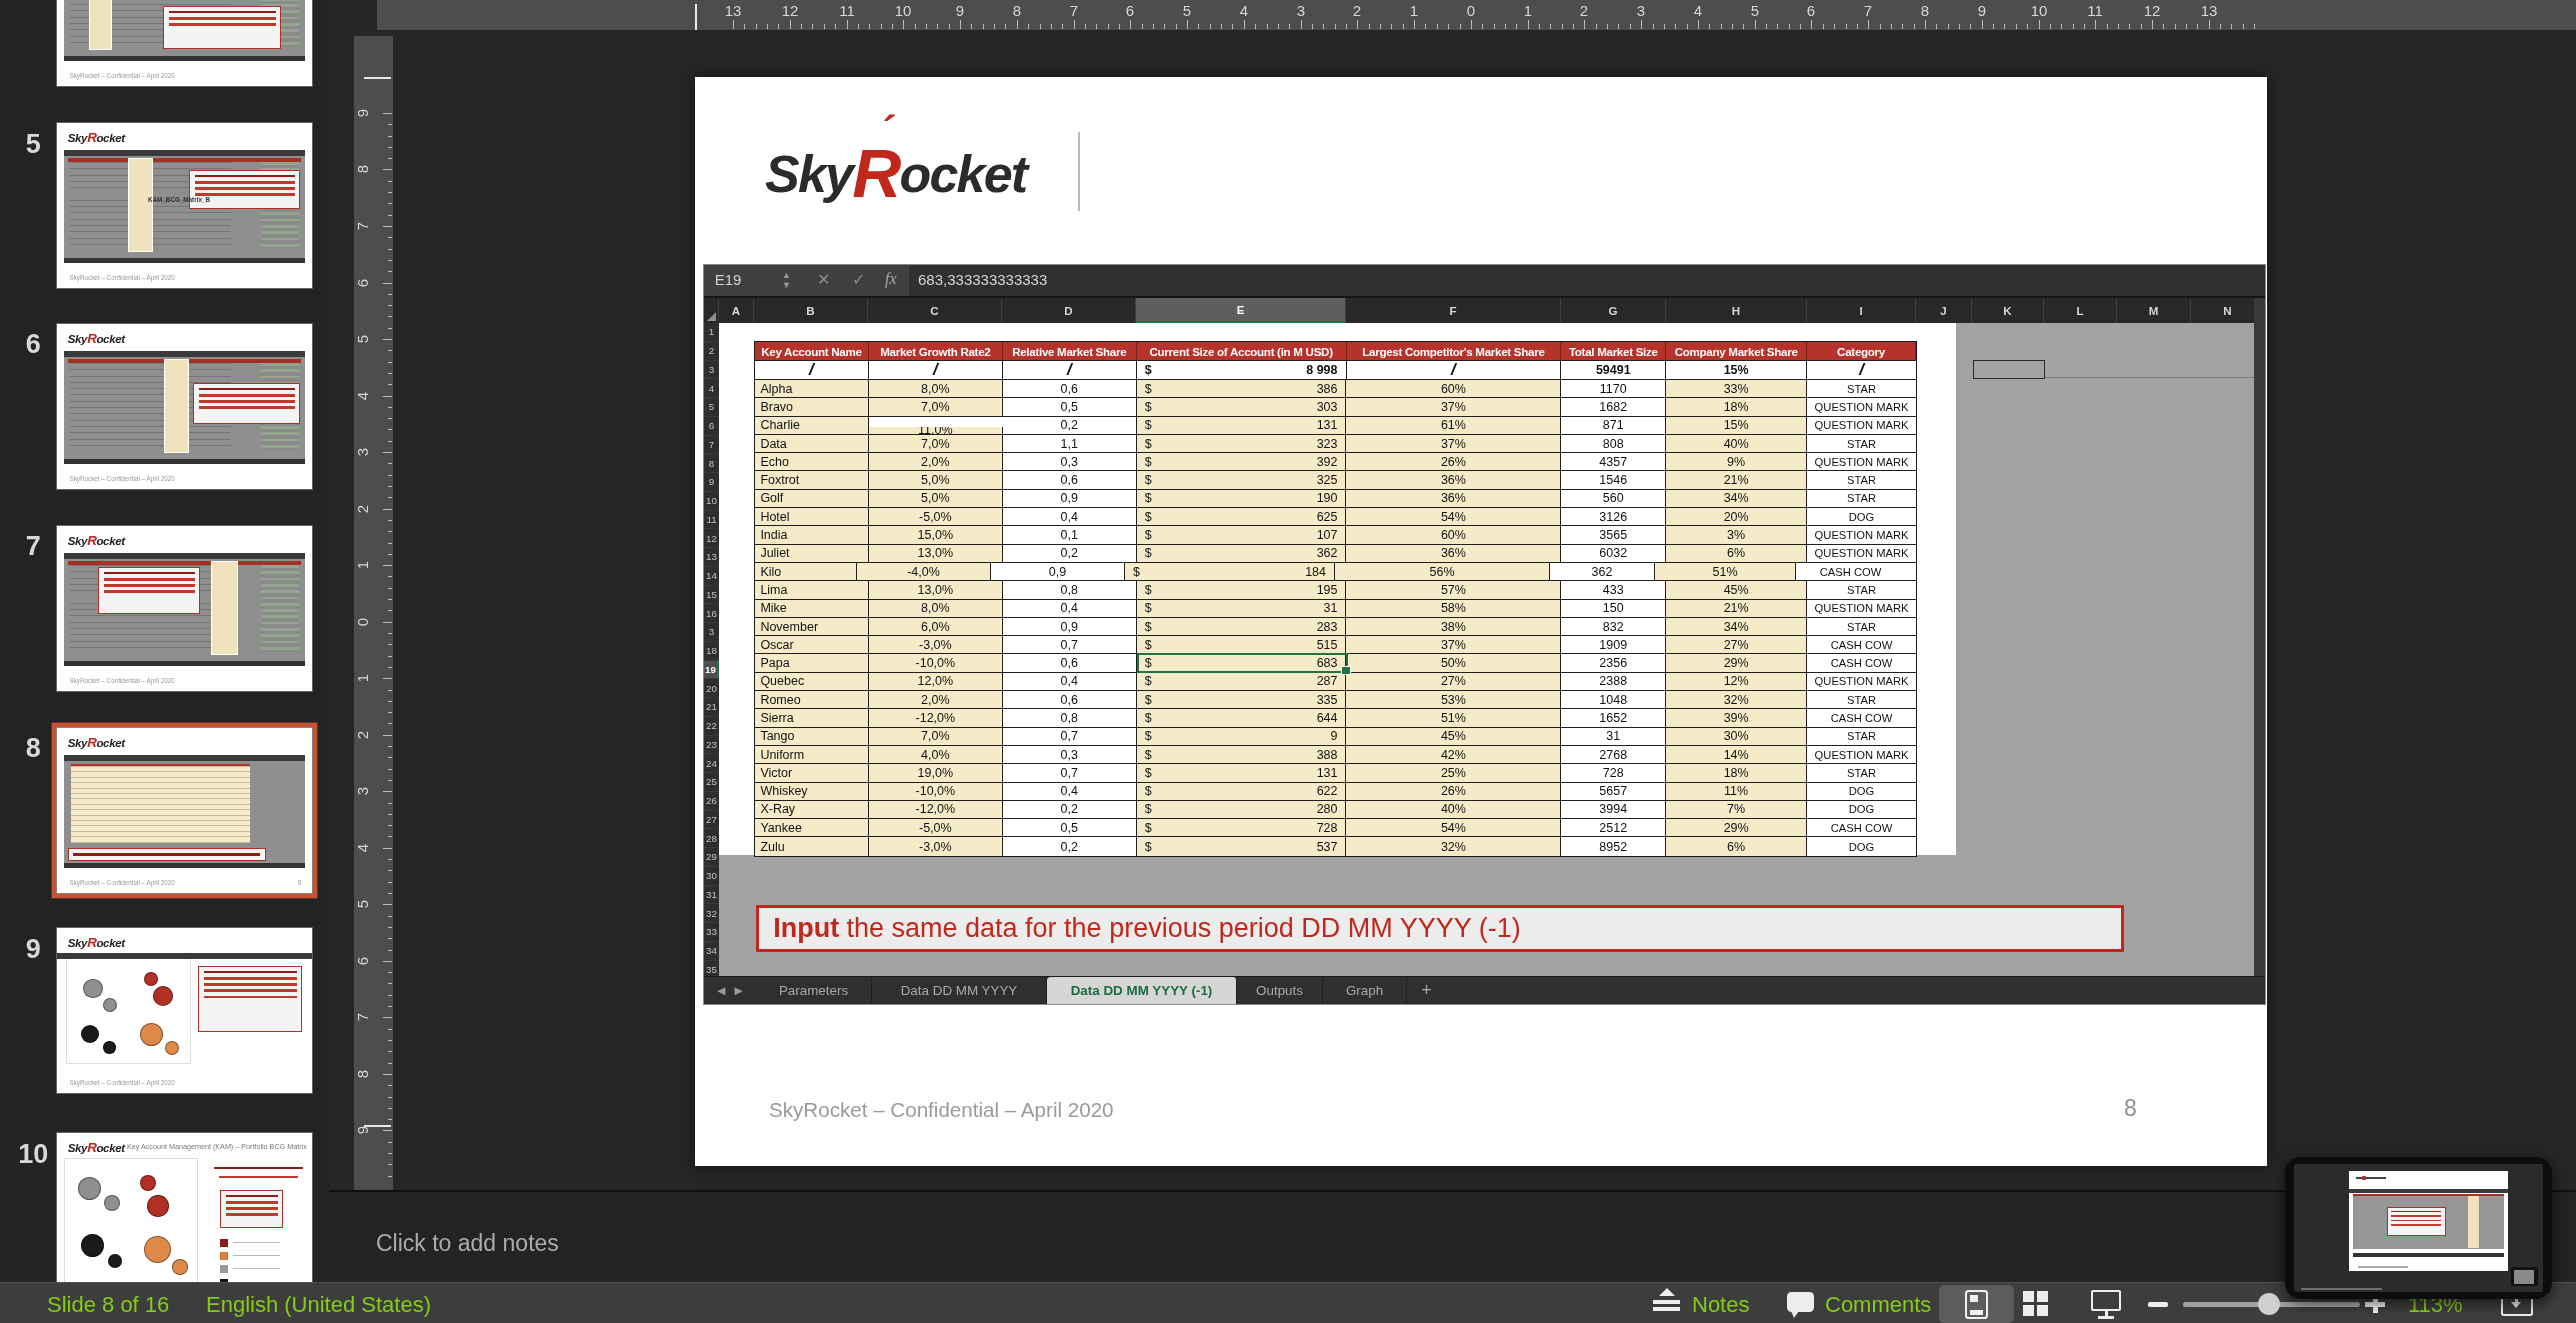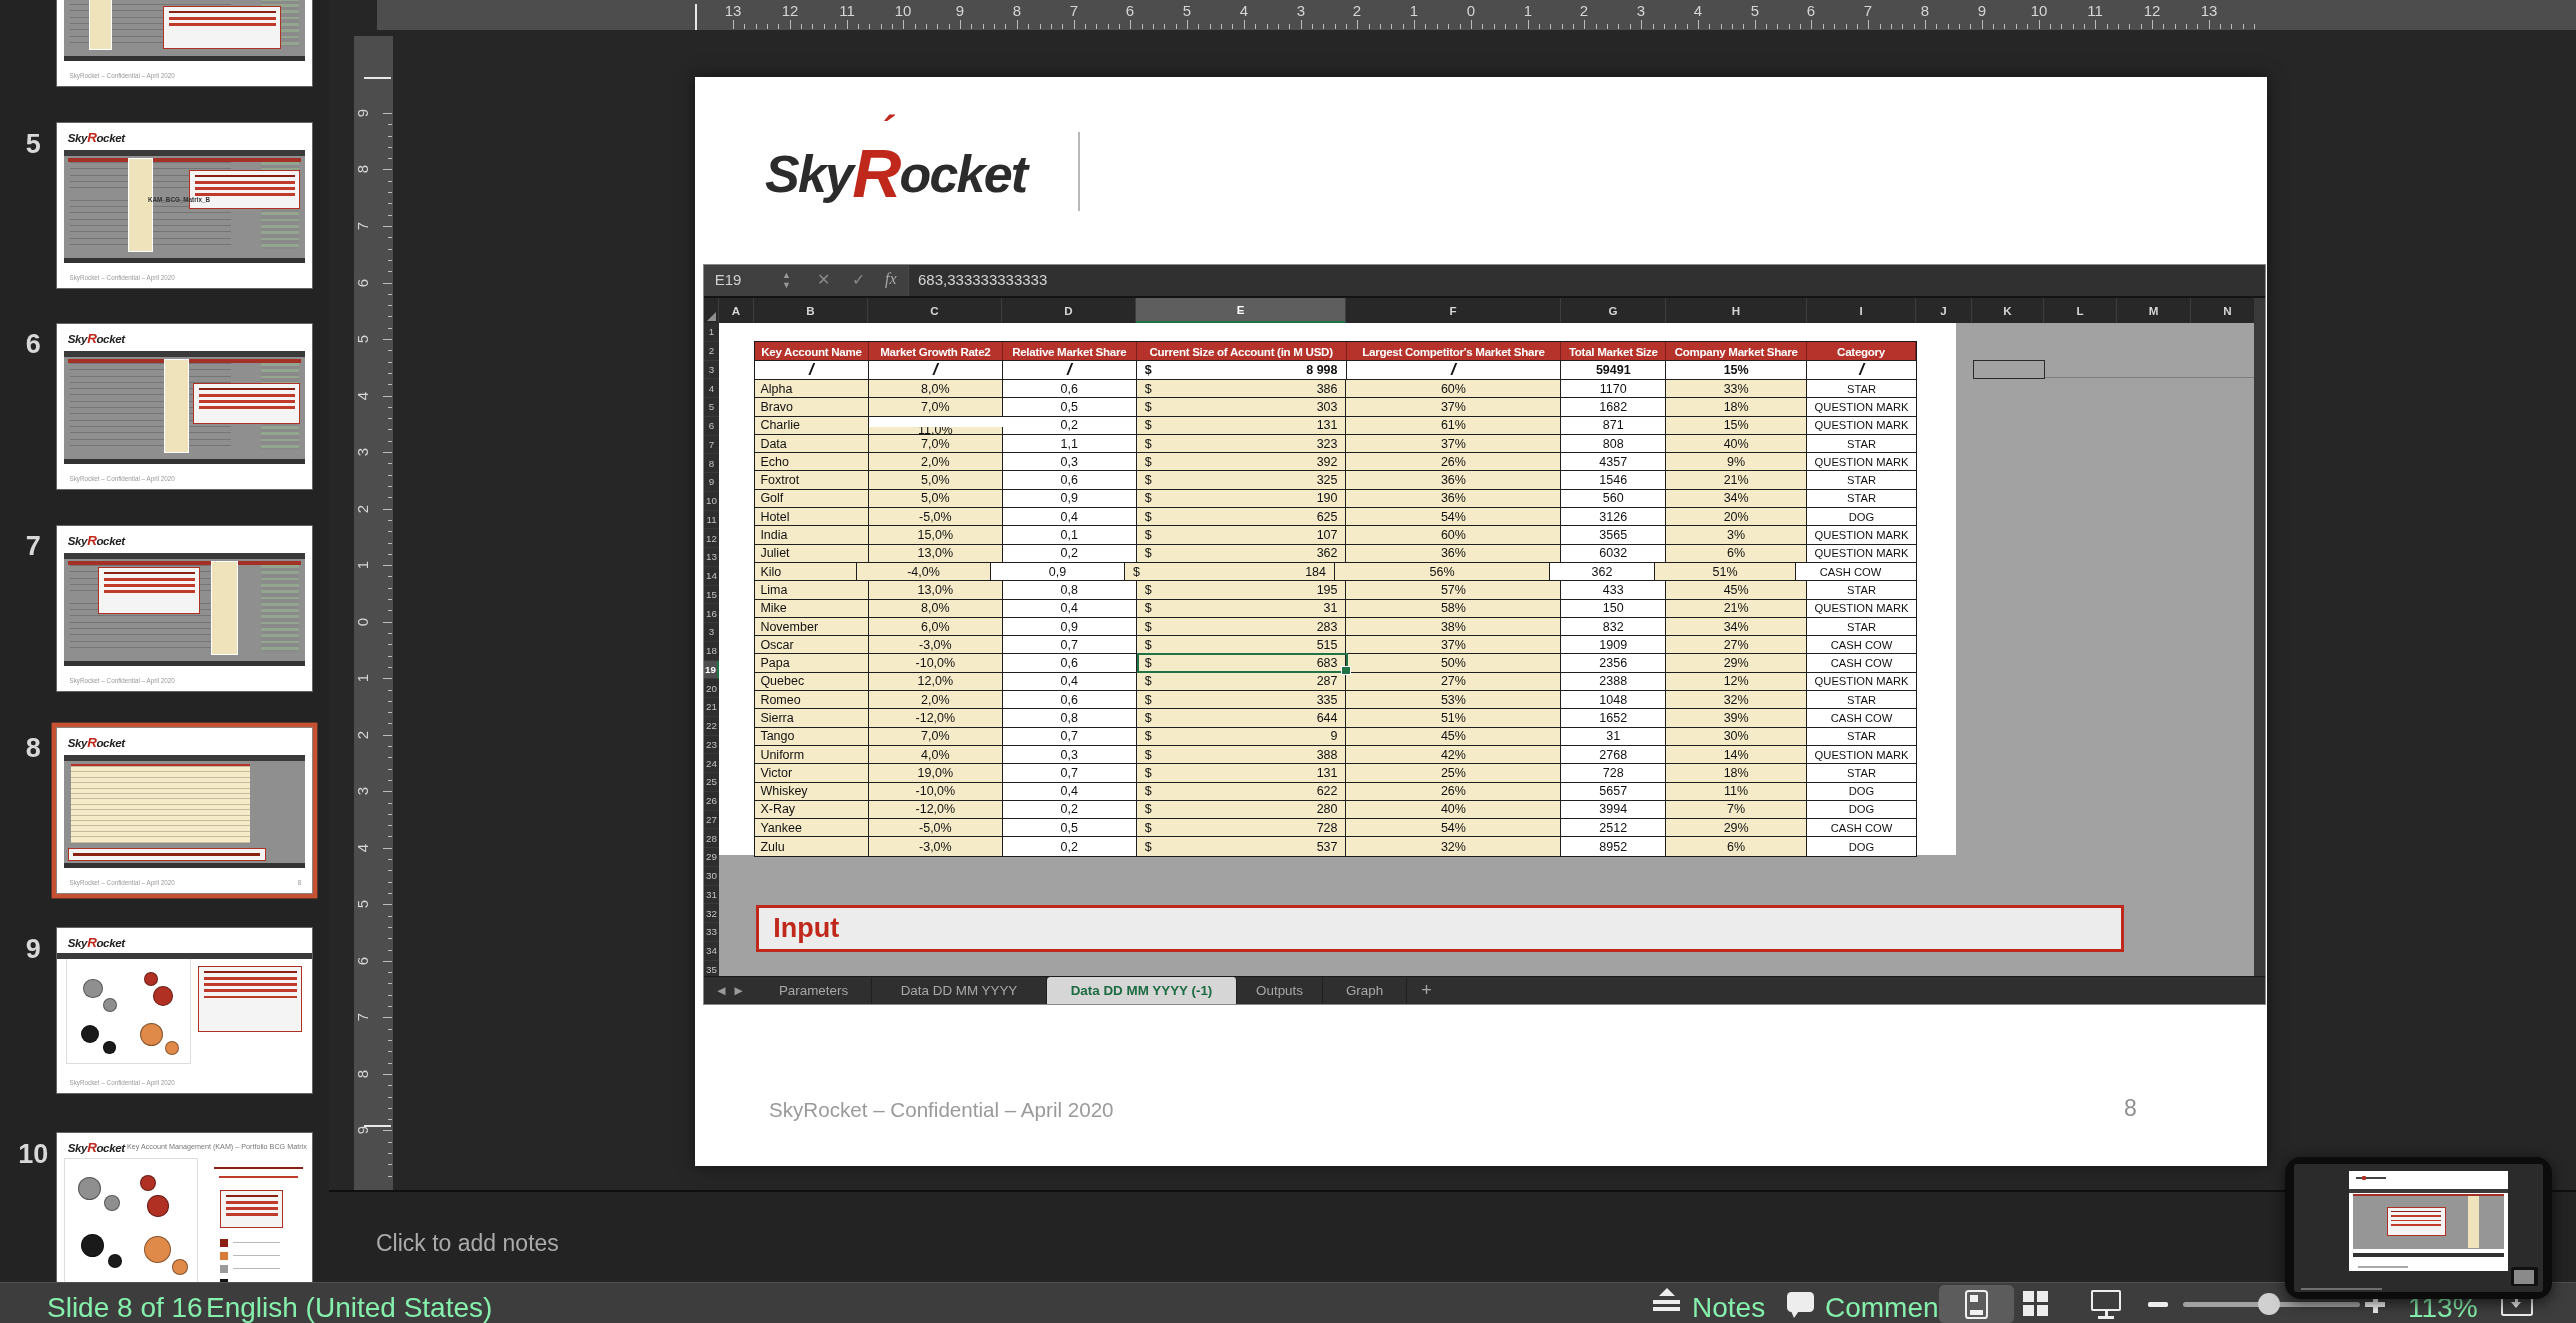--- a/index.html
+++ b/index.html
@@ -133,21 +133,21 @@
   #callout b { margin-right:7.2px; }
   #slidefooter { position:absolute; left:74px; top:1021px; font-size:20.6px; color:#9a9a9a; }
   #pagenum { position:absolute; left:1429px; top:1018px; font-size:23px; color:#8f8f8f; }
 
   
   #notespane { position:absolute; left:329px; top:1190px; width:2247px; height:92px;
                background:#232323; border-top:2.7px solid #0f0f0f; }
   #notespane span { position:absolute; left:47px; top:38px; font-size:23px; color:#ababab; }
   #statusbar { position:absolute; left:0; top:1282px; width:2576px; height:42px;
                background:#3d3d3d; border-top:0.9px solid #515151; z-index:20; }
-  .sbtext { position:absolute; top:9px; font-size:28px; color:#86efac; }
+  .sbtext { position:absolute; top:9px; font-size:22px; color:#84cc16; }
   .sbicon { position:absolute; }
   #nv-btn { position:absolute; left:1939px; top:1.8px; width:75px; height:38px;
             background:#5c5c5c; border-radius:5.4px; }
   .nicon-tri { width:0; height:0; border-left:8px solid transparent; border-right:8px solid transparent;
                border-bottom:8px solid #ededed; margin:0 auto 3.6px auto; }
   .nicon-line { width:27px; height:3.6px; background:#ededed; margin-top:3.6px; }
   #cmt-icon { position:absolute; left:1787px; top:9px; width:27px; height:19.7px;
               background:#ededed; border-radius:4.5px; }
   #cmt-icon::after { content:""; position:absolute; left:3.6px; bottom:-6.3px;
               border-left:3.6px solid transparent; border-right:5.4px solid transparent;
@@ -1093,20 +1093,21 @@
           <div class="stab" style="width: 175px;">Data DD MM YYYY</div>
           <div class="stab active" style="width: 190px;">Data DD MM YYYY (-1)</div>
           <div class="stab" style="width: 86px;">Outputs</div>
           <div class="stab" style="width: 84px;">Graph</div>
           <div class="stab add" style="width: 39px;">+</div>
         </div>
     </div>
 
     <div id="callout">
       <b>Input</b>
+      <span>the same data for the previous period DD MM YYYY (-1)</span>
     </div>
     <div id="slidefooter">SkyRocket – Confidential – April 2020</div>
     <div id="pagenum">8</div>
   </div>
 
   <div id="notespane">
     <span>Click to add notes</span>
   </div>
 
   <div id="statusbar">

